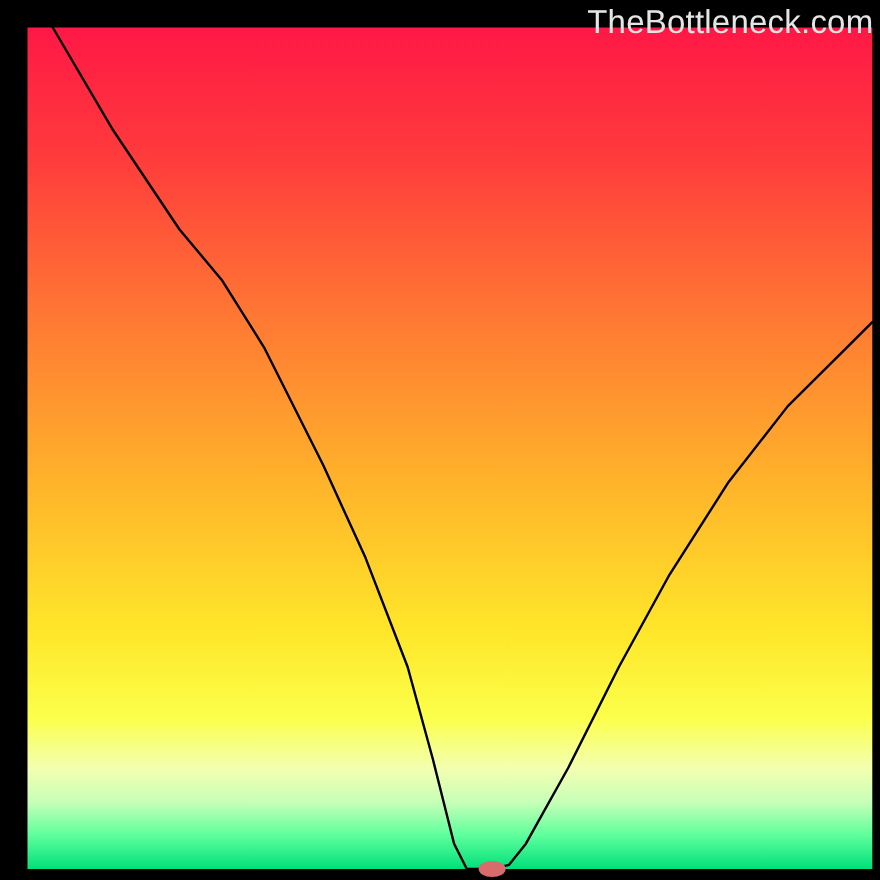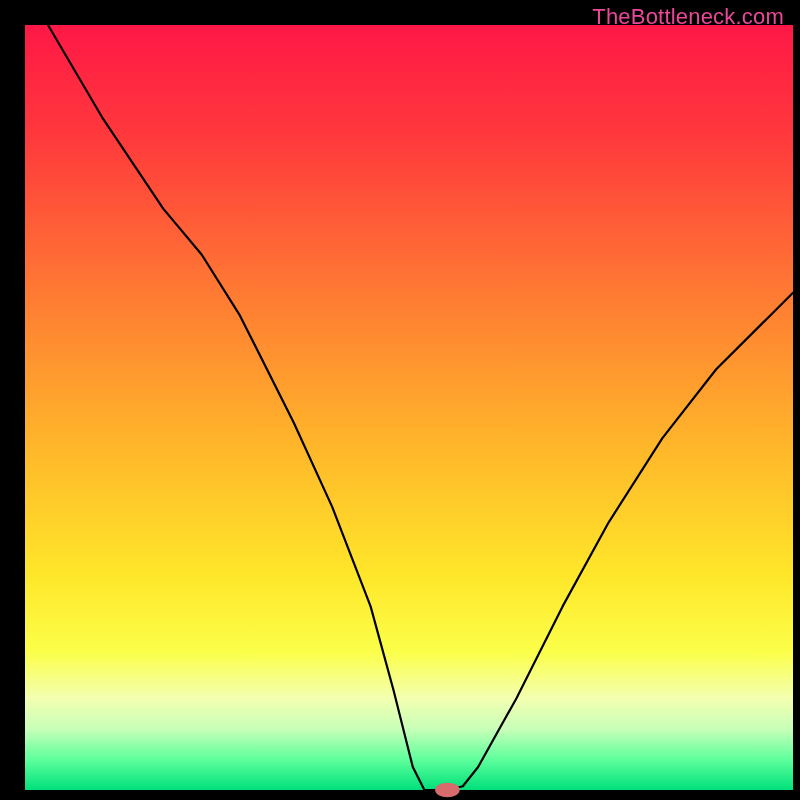--- a/index.html
+++ b/index.html
@@ -18,23 +18,23 @@
   }
   svg.plot {
     position: absolute;
     inset: 0;
     width: 800px;
     height: 800px;
   }
   .watermark {
     position: absolute;
     top: 4px;
-    right: 16px;
-    color: #ec4899;
-    font-size: 22px;
+    right: 6px;
+    color: #e5e5e5;
+    font-size: 30px;
     font-weight: 400;
     letter-spacing: 0.2px;
   }
 </style>
 </head>
 <body>
 
 <div class="chart-wrap">
   <svg class="plot" viewBox="0 0 800 800">
     <defs>

